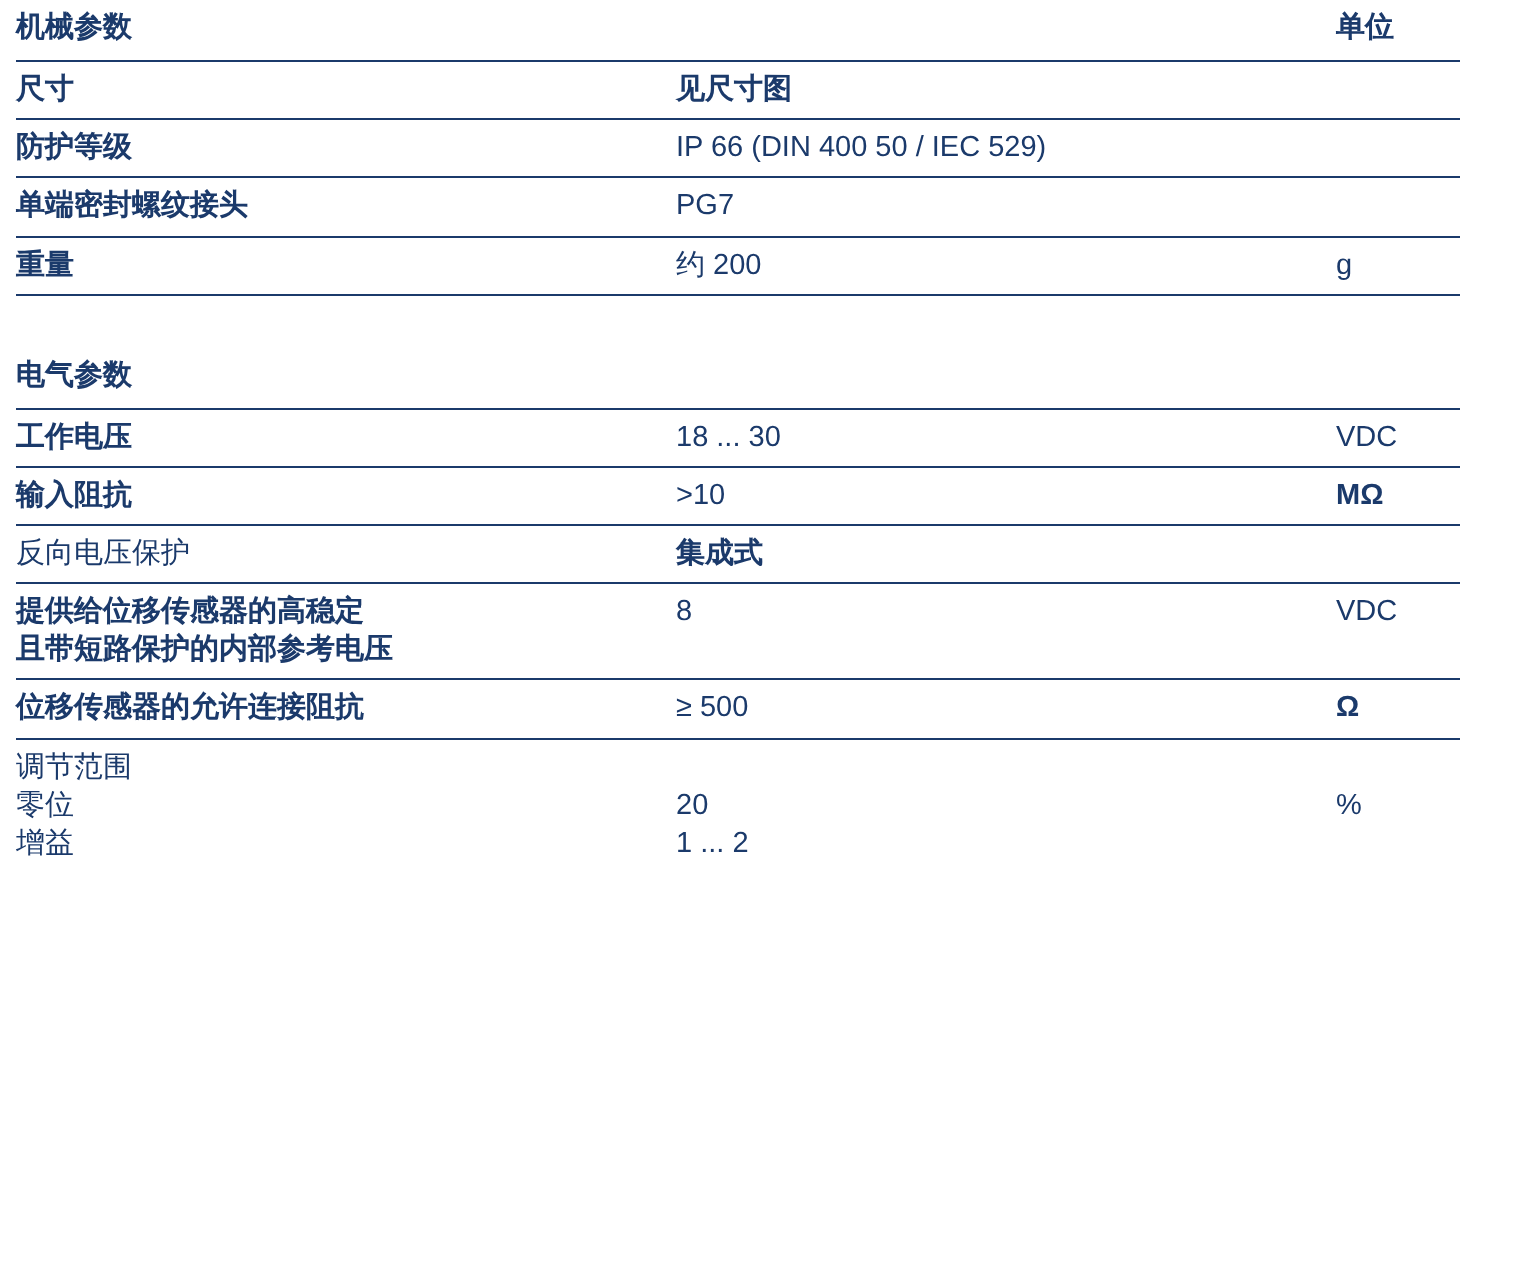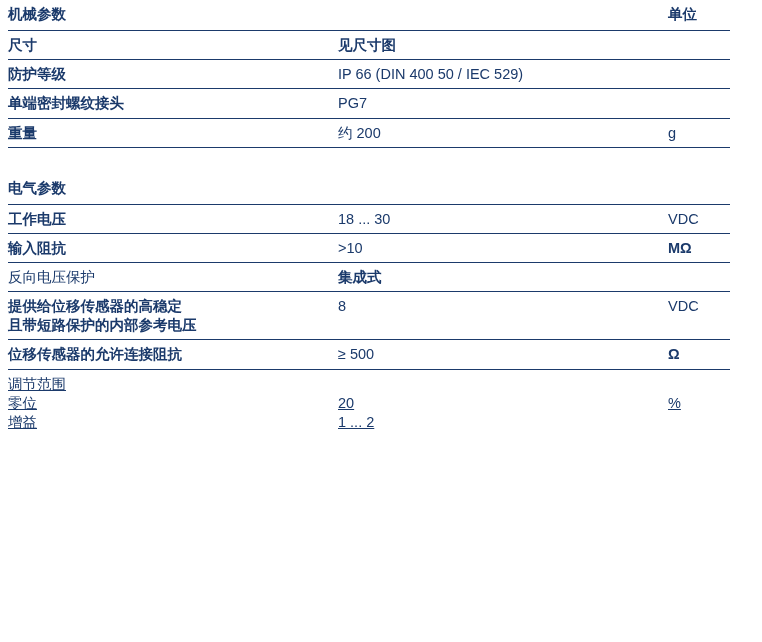--- a/index.html
+++ b/index.html
@@ -33,21 +33,20 @@
   table.spec tr.row > td {
     border-bottom: 1px solid #1b3a6b;
     padding: 5px 0 4px 0;
     vertical-align: top;
     font-size: 14.5px;
     line-height: 1.32;
     color: #1b3a6b;
   }
   table.spec tr.row.no-rule > td {
     border-bottom: 1px solid transparent;
-    text-decoration: underline;
   }
   td.label { padding-left: 2px; }
   td.value { padding-left: 2px; margin-left: 40px; }
   td.unit  { padding-left: 2px; }
 
   .bold { font-weight: bold; }
   .header-row td {
     font-weight: bold;
     font-size: 15px;
     padding-bottom: 6px !important;

